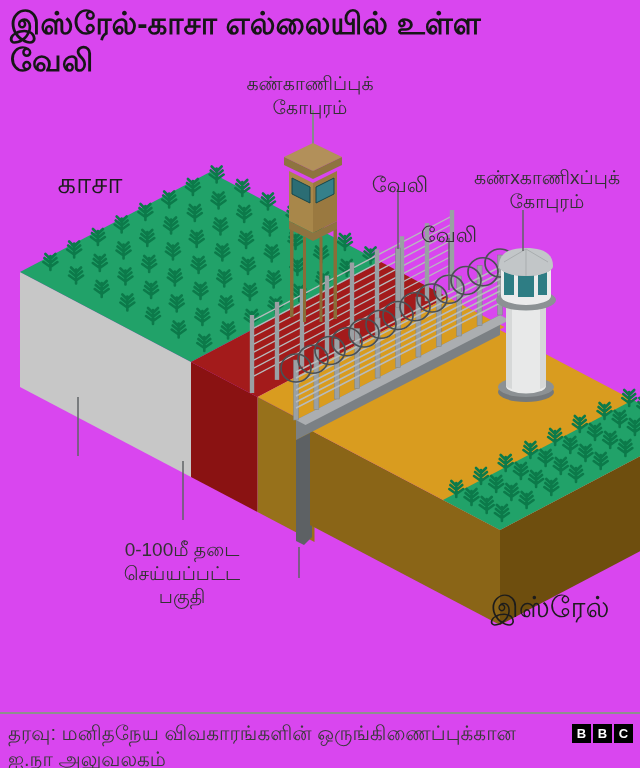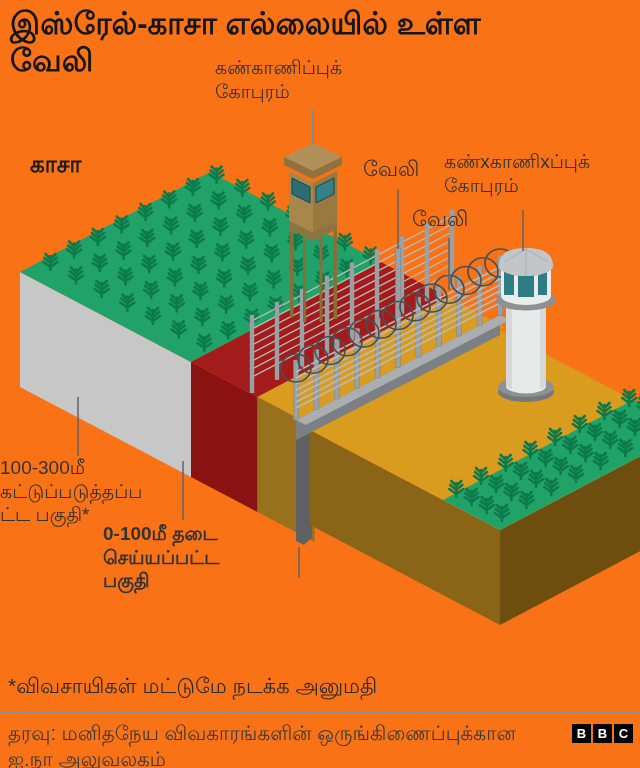--- a/index.html
+++ b/index.html
@@ -1,21 +1,21 @@
 <!DOCTYPE html>
 <html><head>
 <meta charset="utf-8">
 <style>
   html,body{margin:0;padding:0;}
-  #page{position:relative;width:640px;height:768px;background:#f97316;overflow:hidden;
+  #page{position:relative;width:640px;height:768px;background:#d946ef;overflow:hidden;
         font-family:"Liberation Sans","DejaVu Sans",sans-serif;}
   #scene{position:absolute;left:0;top:0;}
-  .lbl{position:absolute;font-size:19px;line-height:1.24;color:#333;text-align:left;
-       white-space:pre-line;}
-  .lbl.bold{font-weight:bold;color:#1c1c1c;font-size:23px;}
+  .lbl{position:absolute;font-size:19px;line-height:1.24;color:#333;text-align:center;
+       white-space:pre-line;margin-top:16px;}
+  .lbl.bold{font-weight:normal;color:#1c1c1c;font-size:29px;}
   #title{position:absolute;left:10px;top:6px;width:600px;font-size:31px;line-height:1.18;
          font-weight:bold;color:#161616;white-space:pre-line;text-align:left;}
   #footnote{position:absolute;left:8px;top:674px;width:620px;font-size:21px;color:#2b2b2b;
             text-align:left;white-space:pre-line;}
   #divider{position:absolute;left:0;top:712px;width:640px;height:2px;background:#8f8f8f;}
   #source{position:absolute;left:8px;top:720px;width:556px;font-size:20px;line-height:1.3;
           color:#3a3a3a;text-align:left;white-space:pre-line;}
   #bbc{position:absolute;left:572px;top:724px;display:flex;gap:2px;}
   .bbc-sq{width:19px;height:19px;background:#000;color:#fff;font-weight:bold;font-size:13px;
           display:flex;align-items:center;justify-content:center;}
@@ -249,28 +249,25 @@
   <div id="title">இஸ்ரேல்-காசா எல்லையில் உள்ள
 வேலி</div>
 
   <div class="lbl" style="left:215px;top:56px;width:190px;">கண்காணிப்புக்
 கோபுரம்</div>
   <div class="lbl bold" style="left:30px;top:150px;width:120px;">காசா</div>
   <div class="lbl" style="left:363px;top:156px;width:74px;font-size:21px;">வேலி</div>
   <div class="lbl" style="left:412px;top:206px;width:74px;font-size:21px;">வேலி</div>
   <div class="lbl" style="left:444px;top:150px;width:206px;">கண்xகாணிxப்புக்
 கோபுரம்</div>
-  <div class="lbl" style="left:0px;top:456px;width:168px;">100-300மீ
-கட்டுப்படுத்தப்ப
-ட்ட பகுதி*</div>
-  <div class="lbl" style="left:103px;top:522px;width:172px;font-weight:bold;">0-100மீ தடை
+  <div class="lbl" style="left:96px;top:522px;width:172px;">0-100மீ தடை
 செய்யப்பட்ட
 பகுதி</div>
-
-  <div id="footnote">*விவசாயிகள் மட்டுமே நடக்க அனுமதி</div>
+  <div class="lbl bold" style="left:470px;top:574px;width:160px;">இஸ்ரேல்</div>
+
   <div id="divider"></div>
   <div id="source">தரவு: மனிதநேய விவகாரங்களின் ஒருங்கிணைப்புக்கான
 ஐ.நா அலுவலகம்</div>
   <div id="bbc">
     <div class="bbc-sq">B</div>
     <div class="bbc-sq">B</div>
     <div class="bbc-sq">C</div>
   </div>
 </div>
 

